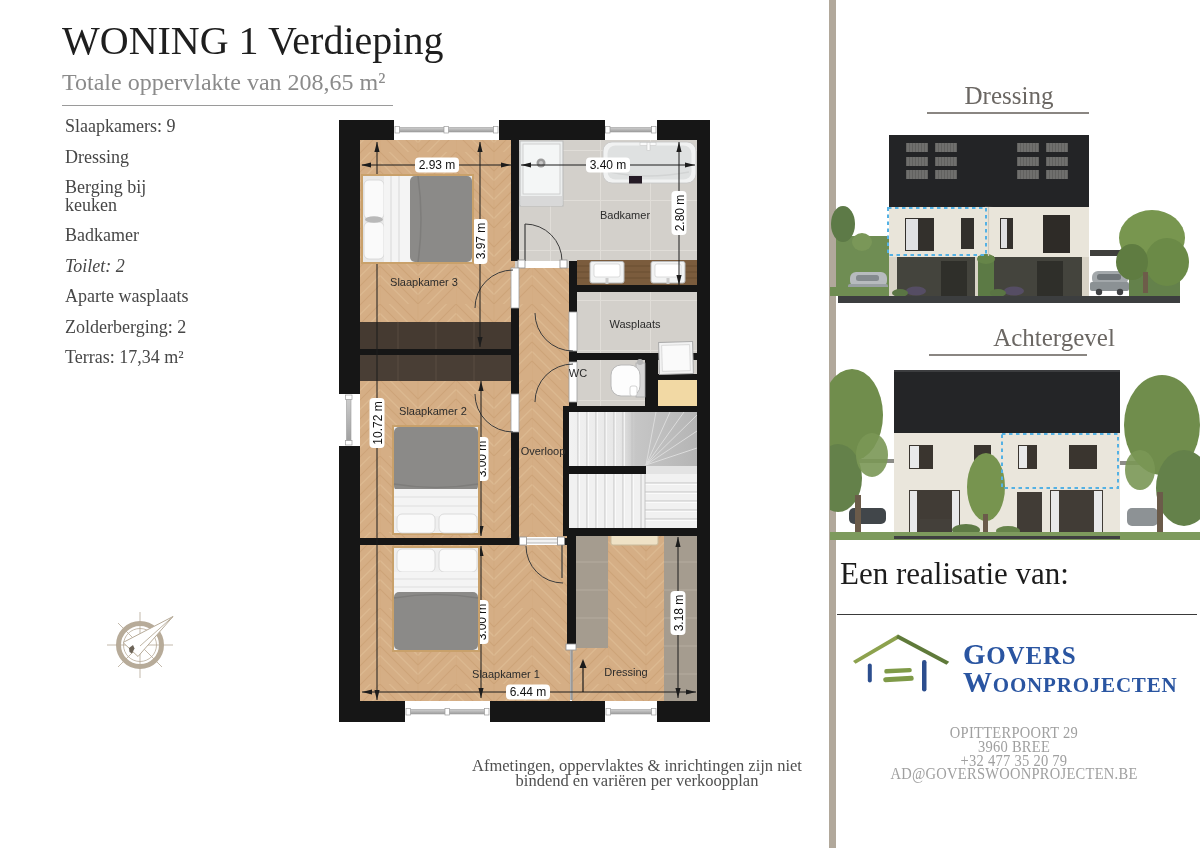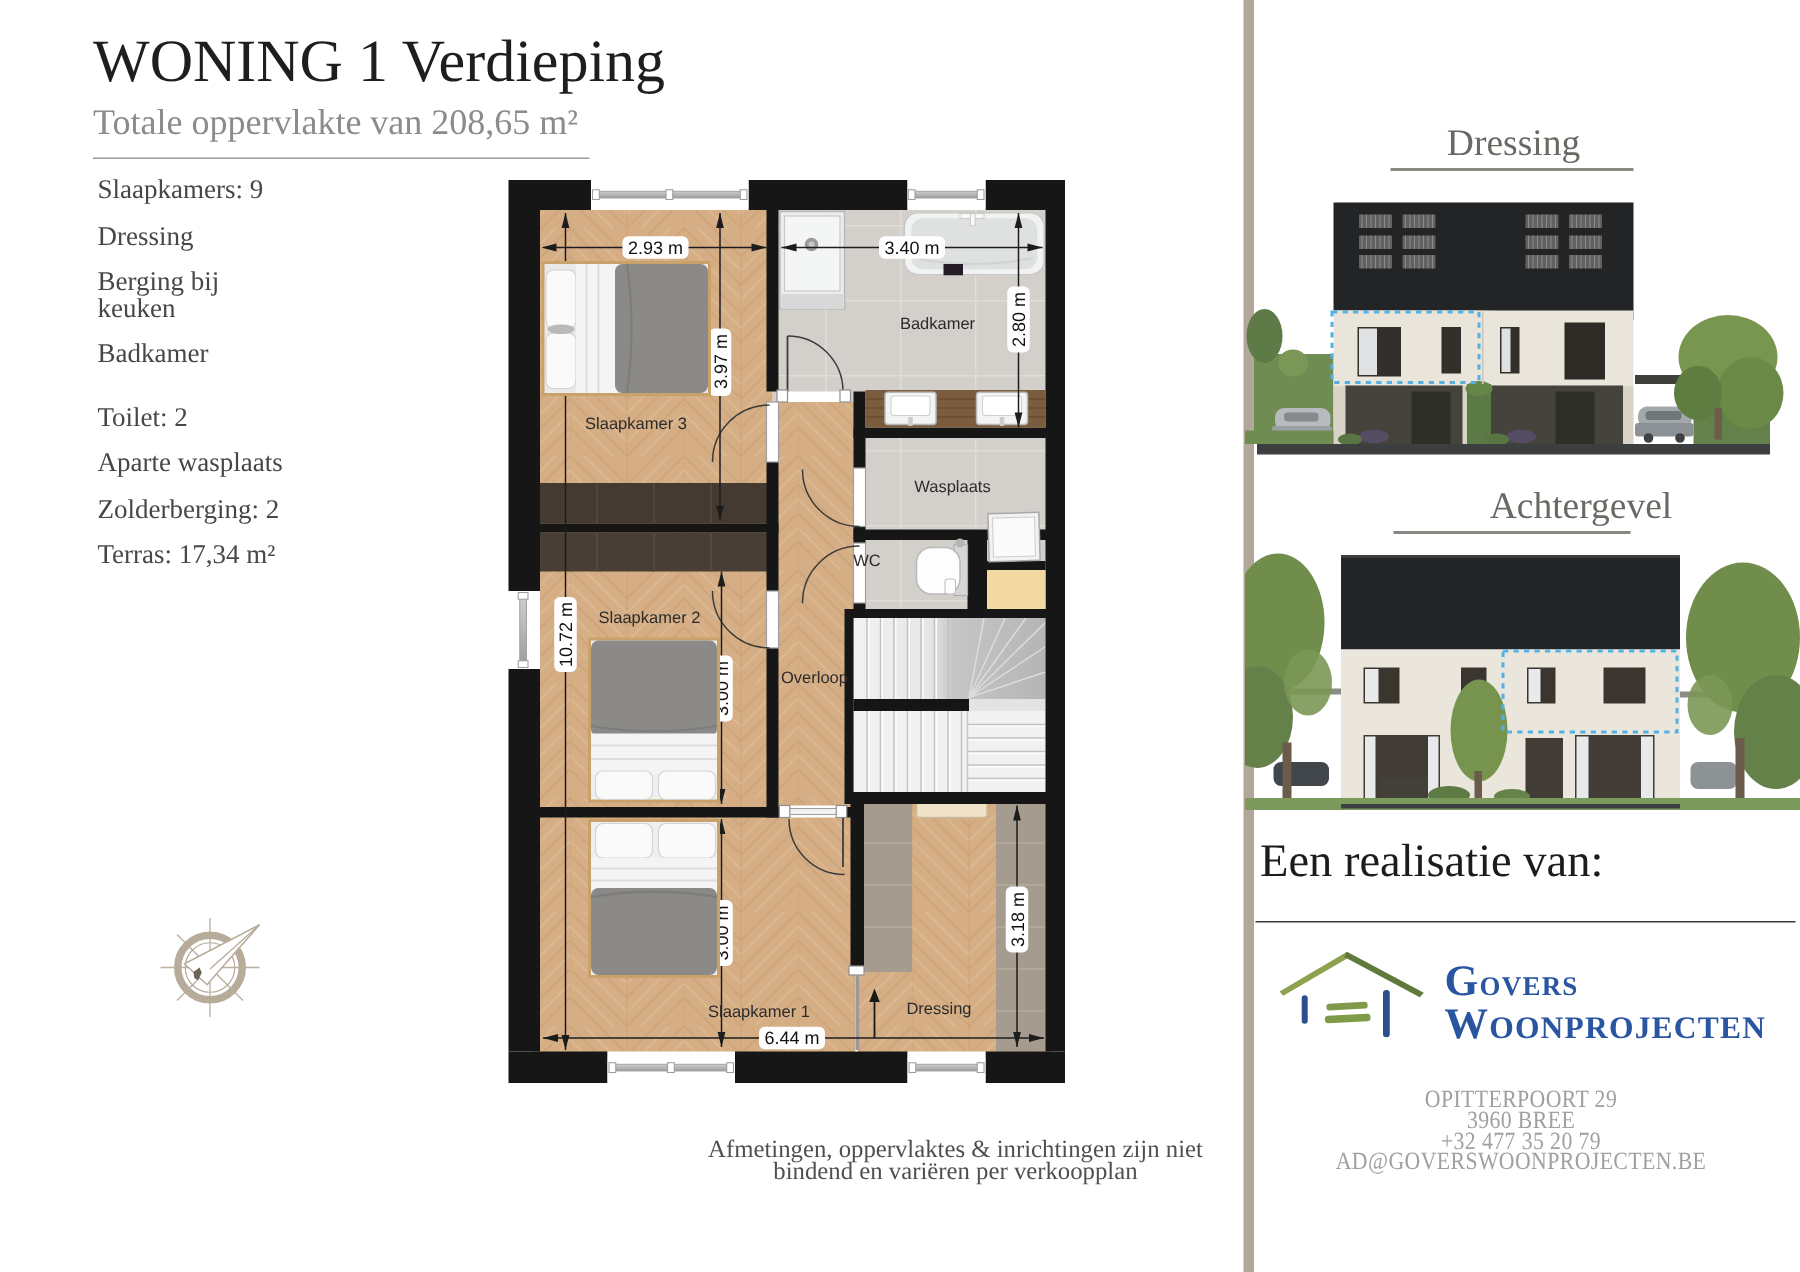--- a/index.html
+++ b/index.html
@@ -20,21 +20,21 @@
 
   <div style="margin-top:8px;">Slaapkamers: 9</div>
 
   <div style="margin-top:13px;">Dressing</div>
 
 
   <div style="margin-top:13px;">Berging bij<br>keuken</div>
 
   <div style="margin-top:13px;">Badkamer</div>
 
-  <div style="margin-top:25px;">Toilet: 2</div>
+  <div style="margin-top:13px;font-style:italic;">Toilet: 2</div>
 
   <div style="margin-top:13px;">Aparte wasplaats</div>
 
   <div style="margin-top:13px;">Zolderberging: 2</div>
 
   <div style="margin-top:13px;">Terras: 17,34 m²</div>
 </div>
 
 <svg class="abs" style="left:100px;top:595px;" width="95" height="95" viewBox="100 595 95 95">
   <g stroke="#bcb1a1" fill="none" stroke-width="0.9">
@@ -637,15 +637,15 @@
   <polygon points="898,634.5 899.8,638 855.5,663.8 853,661" fill="#8da24e"></polygon>
   <polygon points="898,634.5 896.2,638 946.5,664.8 949.2,661.8" fill="#5f7a3a"></polygon>
   <rect x="867.8" y="663.5" width="4" height="19" rx="2" fill="#2c4e8e"></rect>
   <rect x="922" y="660" width="4.5" height="31.5" rx="2.2" fill="#2c4e8e"></rect>
   <g transform="rotate(-3 898 675)">
     <rect x="884.5" y="668.5" width="27.5" height="4.5" rx="2" fill="#7f9a48"></rect>
     <rect x="883" y="676.5" width="30.5" height="5" rx="2.2" fill="#7f9a48"></rect>
   </g>
 </svg>
 
-<div class="abs" style="left:963px;top:641px;font-family:'Liberation Serif',serif;font-weight:bold;color:#2a55a1;font-size:29px;line-height:26px;letter-spacing:0.8px;">G<span style="font-size:18px;">OVERS</span><br>W<span style="font-size:21px;">OONPROJECTEN</span></div>
+<div class="abs" style="left:963px;top:641px;font-family:'Liberation Serif',serif;font-weight:bold;color:#2a55a1;font-size:29px;line-height:26px;letter-spacing:0.8px;">G<span style="font-size:25px;">OVERS</span><br>W<span style="font-size:21px;">OONPROJECTEN</span></div>
 
 <div class="abs" style="left:838px;top:726px;width:352px;text-align:center;font-size:16.5px;color:#a0a0a0;line-height:13.8px;letter-spacing:0.3px;transform:scaleX(0.88);">OPITTERPOORT 29<br>3960 BREE<br>+32 477 35 20 79<br>AD@GOVERSWOONPROJECTEN.BE</div>
 
 </body></html>

